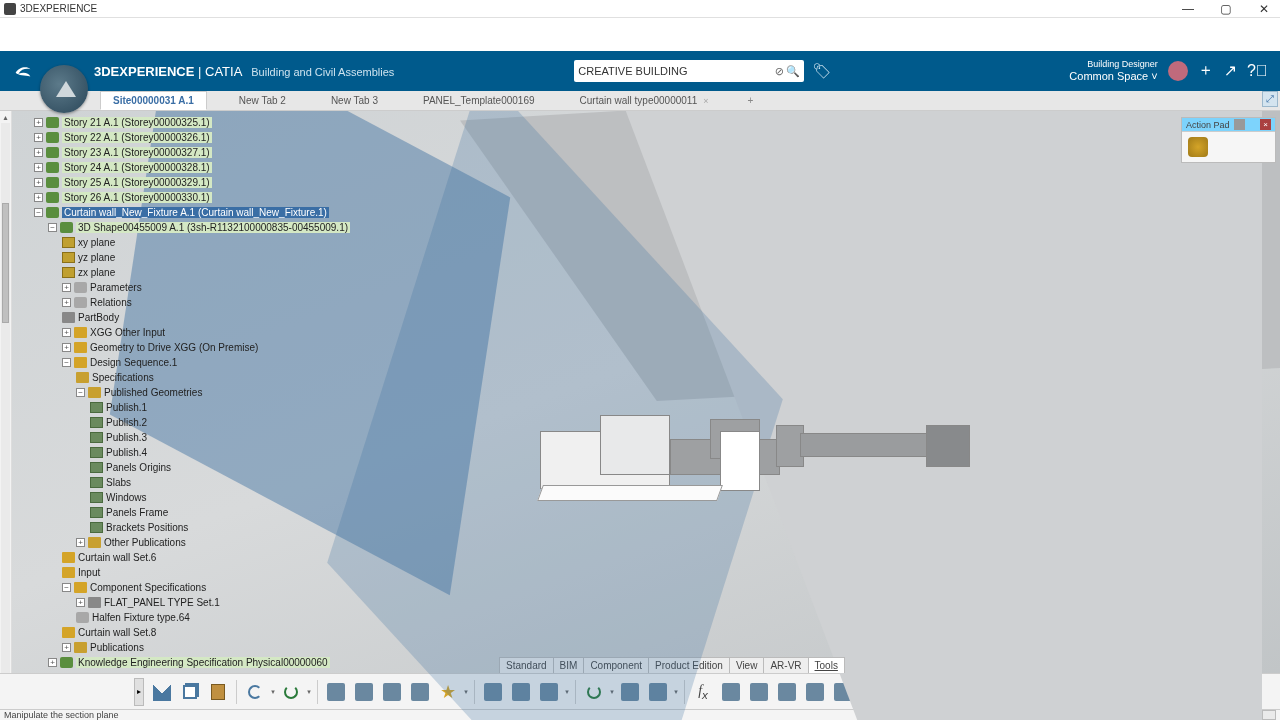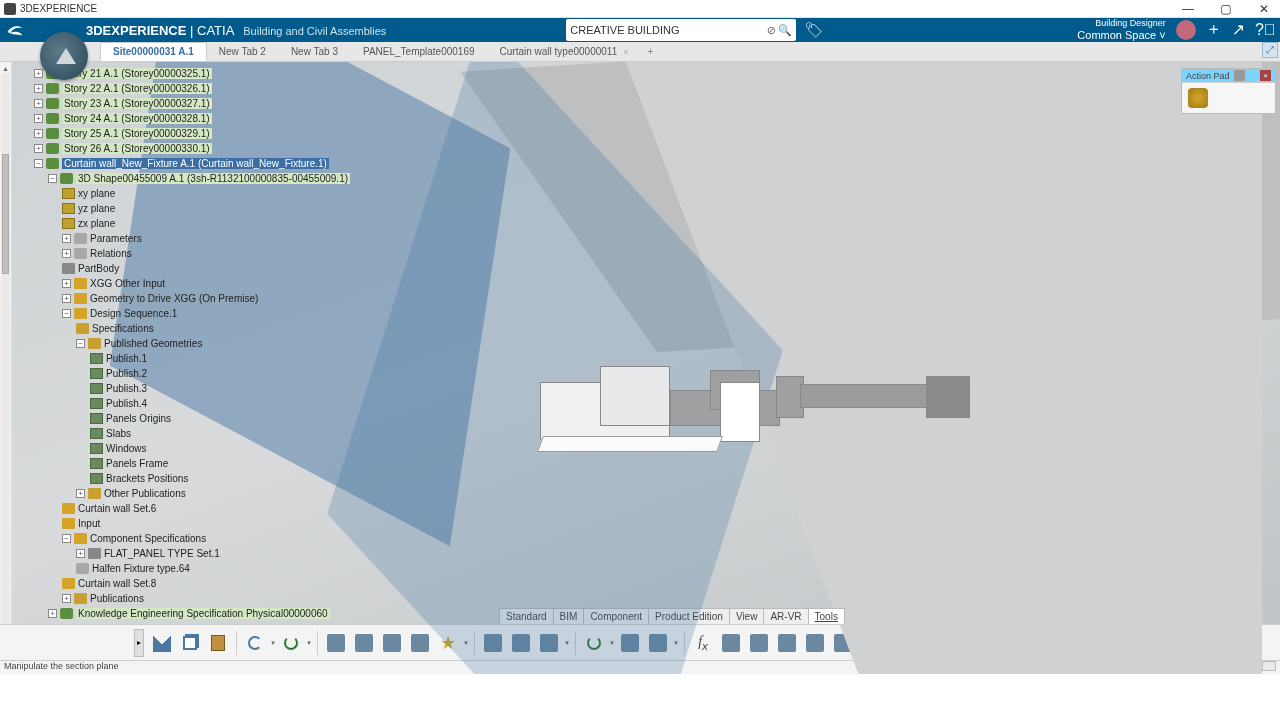--- a/index.html
+++ b/index.html
@@ -1,37 +1,37 @@
 <!DOCTYPE html>
 <html><head>
 <meta charset="utf-8">
 <style>
 * { margin: 0; padding: 0; box-sizing: border-box; font-family: "Segoe UI", Tahoma, sans-serif; }
 html, body { width: 1280px; height: 720px; overflow: hidden; background: #fff; }
 .titlebar { height: 18px; background: #fff; display: flex; align-items: center; padding: 0 4px; border-bottom: 1px solid #e0e0e0; font-size: 10px; color: #333; }
 .titlebar .app-icon { width: 12px; height: 12px; background: #444; border-radius: 2px; margin-right: 4px; }
 .titlebar .win-controls { margin-left: auto; display: flex; gap: 14px; font-size: 12px; }
 .titlebar .win-controls span { cursor: pointer; width: 24px; text-align: center; }
-.topbar { height: 24px; background: linear-gradient(#005a8c,#005a8c); display: flex; align-items: center; color: #fff; padding: 0 4px; position: relative; }
+.topbar { height: 40px; background: linear-gradient(#005a8c,#005a8c); display: flex; align-items: center; color: #fff; padding: 0 12px; position: relative; margin-top: 33px; }
 .compass-logo { width: 48px; height: 48px; border-radius: 50%; background: radial-gradient(circle at 40% 40%, #5c7a8a, #2a4658); position: absolute; left: 40px; top: 14px; z-index: 50; display:flex; align-items:center; justify-content:center; box-shadow: 0 1px 3px rgba(0,0,0,.4); }
 .compass-logo::before { content:""; border-left: 10px solid transparent; border-right: 10px solid transparent; border-bottom: 16px solid #d0d8dc; transform: translateX(2px); }
 .ds-logo { width: 22px; height: 22px; margin-right: 60px; }
 .brand { font-size: 13px; }
 .brand b { font-weight: bold; }
 .brand .sub { font-size: 11px; color: #cde3ef; margin-left: 6px; }
 .searchbox { margin-left: 180px; display: flex; align-items: center; background: #fff; border-radius: 2px; height: 22px; width: 230px; padding: 0 4px; }
 .searchbox input { border: none; outline: none; font-size: 11px; flex: 1; color: #333; background: transparent; }
 .searchbox .clear-i, .searchbox .search-i { width: 14px; height: 14px; cursor: pointer; display: inline-flex; align-items: center; justify-content: center; font-size: 11px; color: #666; }
 .tag-icon { margin-left: 8px; color: #cde3ef; font-size: 15px; cursor: pointer; }
 .top-right { margin-left: auto; display: flex; align-items: center; gap: 10px; }
 .top-right .role { font-size: 9px; text-align: right; line-height: 1.1; }
 .top-right .role .ws { font-size: 11px; }
 .avatar { width: 20px; height: 20px; border-radius: 50%; background: #c06a7c; }
 .tr-icon { font-size: 16px; cursor: pointer; }
-.tabbar { height: 20px; background: #e7e7e7; display: flex; align-items: stretch; font-size: 10px; padding-left: 100px; position: relative; border-bottom: 1px solid #ccc; }
+.tabbar { height: 20px; background: #e7e7e7; display: flex; align-items: stretch; font-size: 10px; padding-left: 100px; position: relative; border-bottom: 1px solid #ccc; gap: 20px; }
 .tab { padding: 0 12px; display: flex; align-items: center; color: #555; cursor: pointer; border-right: 1px solid transparent; }
 .tab.active { background: #fff; color: #3a6ea5; border: 1px solid #ccc; border-bottom-color: #fff; }
 .tab .x { margin-left: 6px; color: #aaa; font-size: 9px; }
 .tab-add { padding: 0 6px; display: flex; align-items: center; color: #888; cursor: pointer; }
 .tab-expand { position: absolute; right: 2px; top: 0; width: 16px; height: 16px; background: #d4e4ef; border: 1px solid #9cb8cc; display: flex; align-items: center; justify-content: center; font-size: 10px; color: #3a6ea5; cursor: pointer; }
 .workspace { position: relative; height: 612px; background: linear-gradient(160deg,#cfd3d5 0%, #d8dadb 45%, #bfc3c5 100%); overflow: hidden; }
 .scrollbar-v { position: absolute; left: 0; top: 0; width: 12px; height: 100%; background: #f3f3f3; border-right: 1px solid #ddd; }
 .scrollbar-v .arrow { height: 12px; display: flex; align-items: center; justify-content: center; font-size: 8px; color: #666; cursor: pointer; }
 .scrollbar-v .track { position: absolute; top: 12px; bottom: 12px; left: 1px; right: 1px; background: #eaeaea; }
 .scrollbar-v .thumb { position: absolute; left: 1px; right: 1px; top: 80px; height: 120px; background: #c0c0c0; border: 1px solid #aaa; cursor: pointer; }

